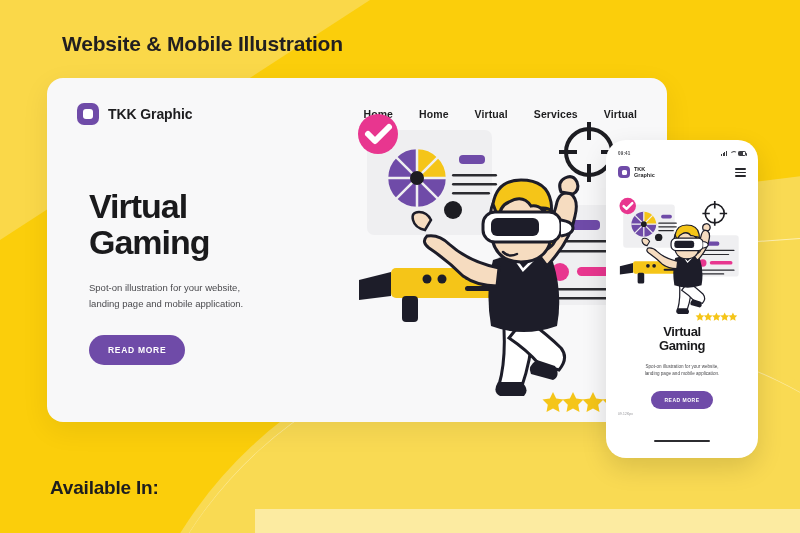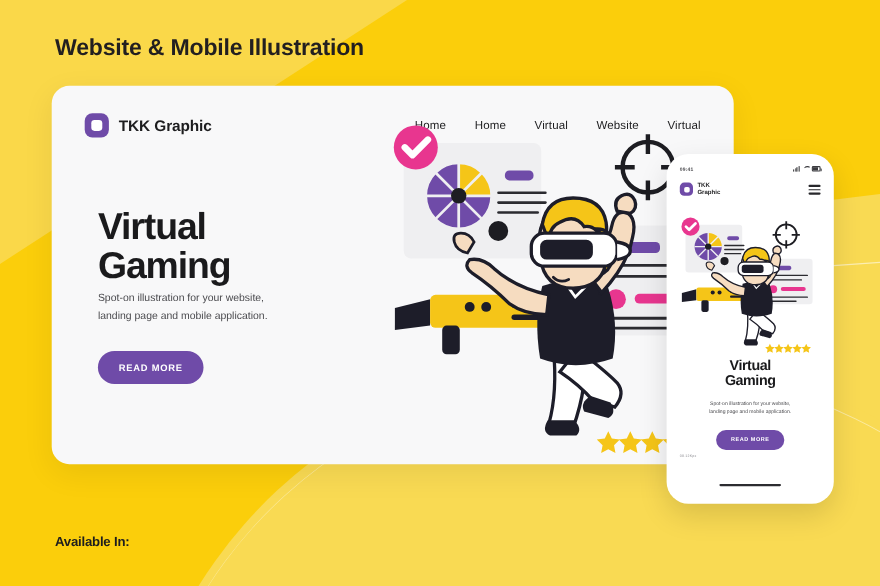--- a/index.html
+++ b/index.html
@@ -36,21 +36,21 @@
     background:transparent;
   }
   .bg-thin-diag {
     position:absolute; right:0; top:238px; width:260px; height:1px;
     background:rgba(255,255,255,.55);
     transform:rotate(-4deg); transform-origin:right center;
   }
 
   
   .page-title {
-    position:absolute; left:50px; top:32px; z-index:5;
+    position:absolute; left:62px; top:32px; z-index:5;
     font-size:21px; font-weight:bold; color:#221f20; letter-spacing:-.2px;
   }
 
   
   .desktop-card {
     position:absolute; left:47px; top:78px; width:620px; height:344px;
     background:#F8F8F9; border-radius:16px; z-index:4;
     box-shadow:0 8px 28px rgba(0,0,0,.07);
     overflow:hidden;
   }
@@ -60,31 +60,31 @@
   }
   .brand { display:flex; align-items:center; gap:9px; }
   .brand-logo {
     width:22px; height:22px; border-radius:7px; background:#6F4BA8;
     display:flex; align-items:center; justify-content:center;
   }
   .brand-logo i { width:10px; height:10px; border-radius:3px; background:#fff; display:block; }
   .brand-name { font-size:14px; font-weight:bold; color:#1d1d1f; letter-spacing:-.1px; }
   .dc-menu { margin-left:auto; display:flex; gap:26px; }
   .dc-menu a {
-    font-size:10.5px; font-weight:normal; color:#1d1d1f;
+    font-size:10.5px; font-weight:bold; color:#1d1d1f;
     text-decoration:none; letter-spacing:.1px;
   }
 
   .dc-left { position:absolute; left:42px; top:110px; width:250px; }
   .hero-title {
     font-size:34px; line-height:1.06; font-weight:bold;
     color:#1a1a1c; letter-spacing:-1px; white-space:pre-line;
   }
   .hero-sub {
-    margin-top:4px; font-size:9.5px; line-height:1.65; color:#4a4a4e;
+    margin-top:20px; font-size:9.5px; line-height:1.65; color:#4a4a4e;
     white-space:pre-line;
   }
   .btn-read {
     margin-top:24px; display:inline-block; padding:10px 19px;
     background:#6F4BA8; color:#fff; border:none; border-radius:20px;
     font-size:8.5px; font-weight:bold; letter-spacing:.7px;
     font-family:"Liberation Sans", sans-serif; cursor:pointer;
   }
 
   
@@ -141,21 +141,21 @@
     background:#6F4BA8; color:#fff; border:none; border-radius:14px;
     font-size:5px; font-weight:bold; letter-spacing:.5px;
     font-family:"Liberation Sans", sans-serif; cursor:pointer;
   }
   .ph-micro { position:absolute; left:12px; bottom:42px; font-size:3.2px; color:#8d8d92; letter-spacing:.2px; }
   .ph-home { position:absolute; left:50%; bottom:16px; transform:translateX(-50%);
              width:56px; height:2.4px; background:#2c2c30; border-radius:2px; }
 
   
   .avail { position:absolute; left:50px; bottom:34px; z-index:5; }
-  .avail-label { font-size:12px; font-weight:bold; color:#1d1d1f; letter-spacing:-.2px; }
+  .avail-label { font-size:19px; font-weight:bold; color:#1d1d1f; letter-spacing:-.2px; }
   .avail-list { margin-top:9px; display:flex; gap:6px; }
   .avail-chip {
     background:#fff; border-radius:6px; padding:5px 7px; min-width:24px;
     text-align:center; font-size:9px; font-weight:bold; color:#1d1d1f;
     box-shadow:0 1px 3px rgba(0,0,0,.08);
   }
 </style>
 </head>
 <body>
 
@@ -176,21 +176,21 @@
     <div class="brand">
       <span class="brand-logo">
           <i></i>
         </span>
       <span class="brand-name">TKK Graphic</span>
     </div>
     <nav class="dc-menu">
       <a href="#">Home</a>
       <a href="#">Home</a>
       <a href="#">Virtual</a>
-      <a href="#">Website</a>
+      <a href="#">Services</a>
       <a href="#">Virtual</a>
     </nav>
   </div>
 
   <div class="dc-left">
     <div class="hero-title">Virtual
 Gaming</div>
     <div class="hero-sub">Spot-on illustration for your website,
 landing page and mobile application.</div>
     <button class="btn-read">READ MORE</button>

